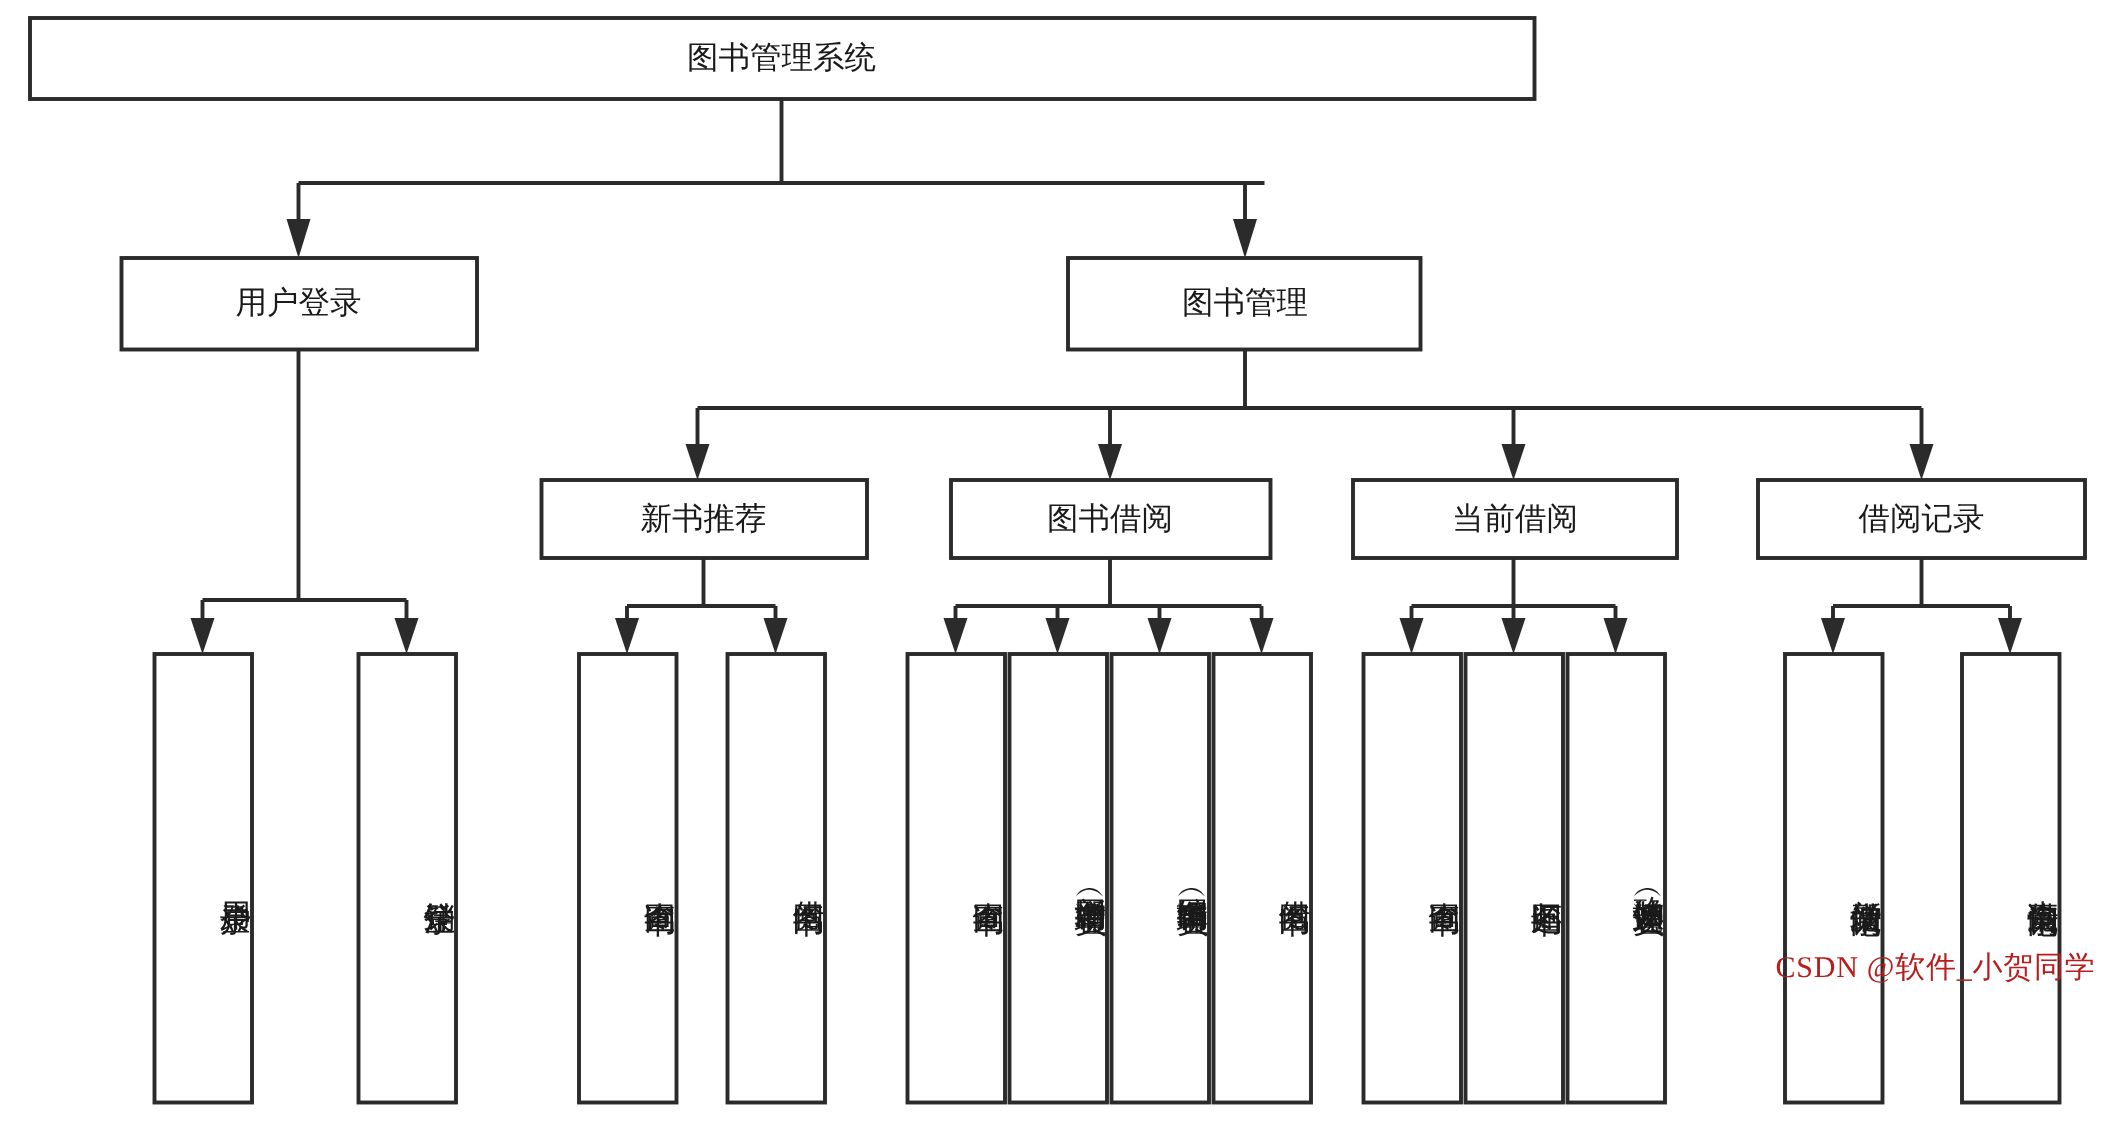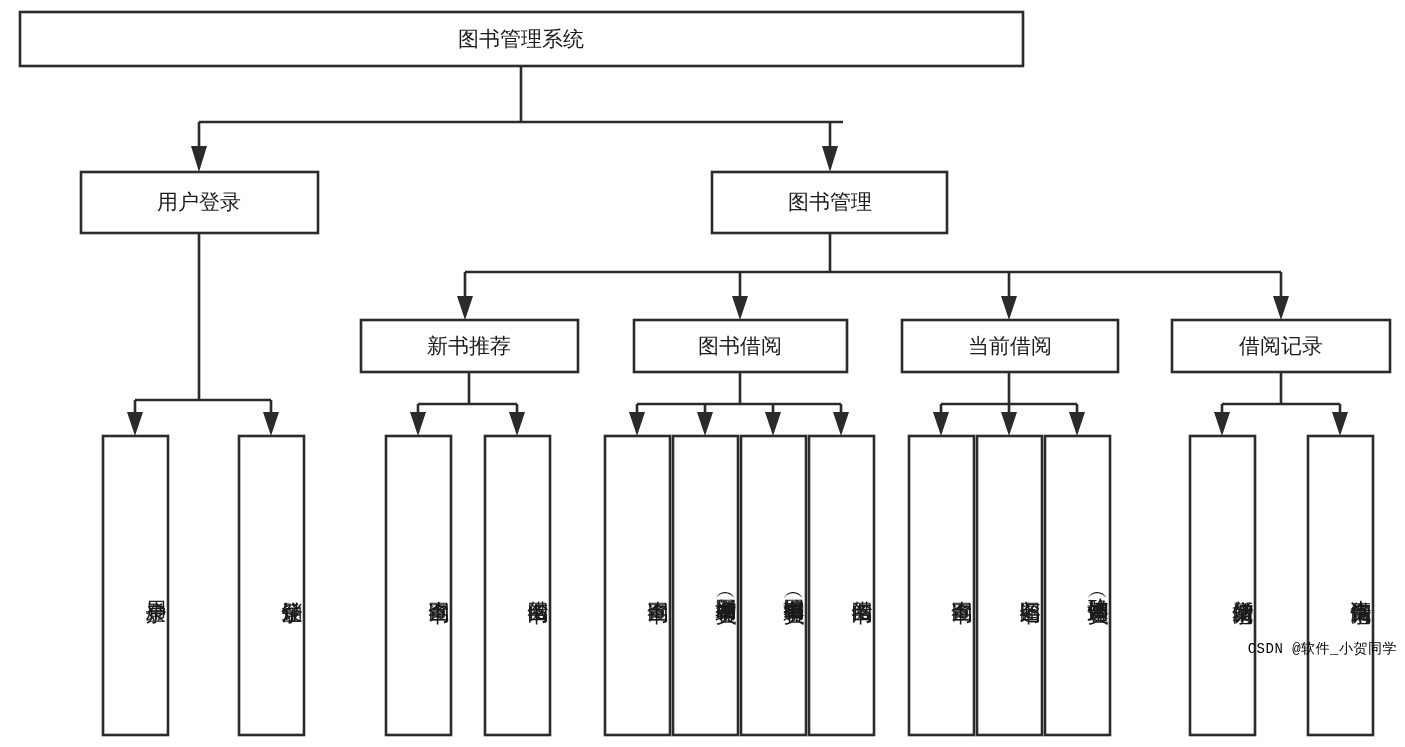--- a/index.html
+++ b/index.html
@@ -59,23 +59,23 @@
     color: #1a1a1a;
     letter-spacing: 1px;
     text-align: center;
     white-space: nowrap;
     pointer-events: none;
   }
   .watermark {
     position: absolute;
     right: 8px;
     bottom: 4px;
-    font-family: Liberation Mono, monospace;
-    font-size: 14px;
-    color: #000000;
+    font-family: Liberation Serif, serif;
+    font-size: 20px;
+    color: #b91c1c;
     letter-spacing: 0.5px;
     white-space: nowrap;
   }
 </style>
 </head>
 <body>
 
 <div id="diagram-root">
 
   <svg id="tree-svg" viewBox="0 0 1405 747">

